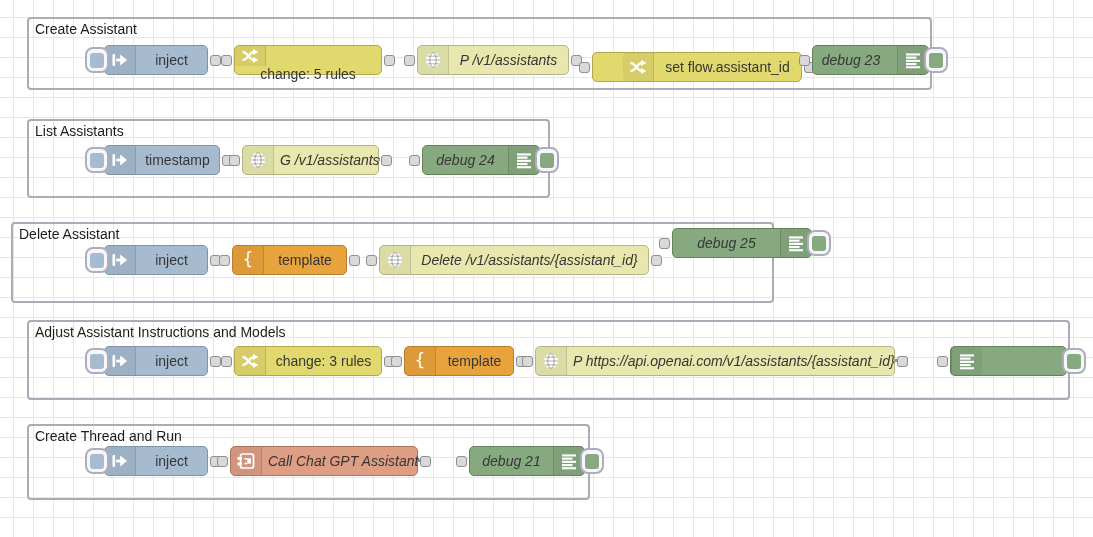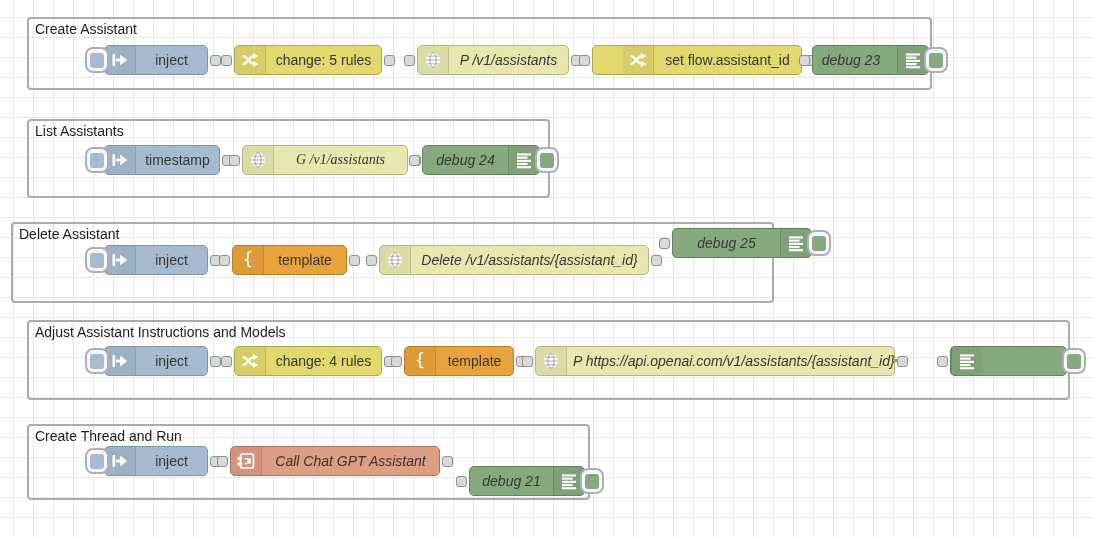--- a/index.html
+++ b/index.html
@@ -69,21 +69,21 @@
           <polygon points="10.2,4.5 17,10 10.2,15.5" fill="#fff"></polygon>
         </svg>
       </div>
       <span class="node-label">inject</span>
       <div class="port port-out"></div>
       <div class="pill pill-left">
         <div class="pill-inner" style="background: rgb(166, 187, 207);"></div>
       </div>
     </div>
     <div class="wire" style="left: 166px; width: 26px; top: 58px;"></div>
-    <div class="node" style="left: 192px; top: 45px; width: 148px; background: rgb(226, 217, 110); border-color: rgb(177, 168, 75);">
+    <div class="node" style="left: 192px; top: 45px; width: 148px; background: rgb(226, 217, 110); border-color: rgb(177, 168, 75); flex-direction: column;">
       <div class="icon-area left">
         <svg width="20" height="20" viewBox="0 0 20 20">
           <path d="M2.5 6 C8 6 9 14 14 14" stroke="#fff" stroke-width="2.3" fill="none"></path>
           <path d="M2.5 14 C8 14 9 6 14 6" stroke="#fff" stroke-width="2.3" fill="none"></path>
           <polygon points="13,3 18.5,6 13,9" fill="#fff"></polygon>
           <polygon points="13,11 18.5,14 13,17" fill="#fff"></polygon>
         </svg>
       </div>
       <span class="node-label">change: 5 rules</span>
       <div class="port port-in"></div>
@@ -100,21 +100,21 @@
             <path d="M4.2 6.2 h11.6"></path>
             <path d="M4.2 13.8 h11.6"></path>
           </g>
         </svg>
       </div>
       <span class="node-label italic">P /v1/assistants</span>
       <div class="port port-in"></div>
       <div class="port port-out"></div>
     </div>
     <div class="wire" style="left: 527px; width: 23px; top: 58px;"></div>
-    <div class="node" style="left: 550px; top: 45px; width: 210px; background: rgb(226, 217, 110); border-color: rgb(177, 168, 75); padding-left: 30px;">
+    <div class="node" style="left: 550px; top: 52px; width: 210px; background: rgb(226, 217, 110); border-color: rgb(177, 168, 75); padding-left: 30px;">
       <div class="icon-area left">
         <svg width="20" height="20" viewBox="0 0 20 20">
           <path d="M2.5 6 C8 6 9 14 14 14" stroke="#fff" stroke-width="2.3" fill="none"></path>
           <path d="M2.5 14 C8 14 9 6 14 6" stroke="#fff" stroke-width="2.3" fill="none"></path>
           <polygon points="13,3 18.5,6 13,9" fill="#fff"></polygon>
           <polygon points="13,11 18.5,14 13,17" fill="#fff"></polygon>
         </svg>
       </div>
       <span class="node-label">set flow.assistant_id</span>
       <div class="port port-in"></div>
@@ -150,21 +150,21 @@
           <polygon points="10.2,4.5 17,10 10.2,15.5" fill="#fff"></polygon>
         </svg>
       </div>
       <span class="node-label">timestamp</span>
       <div class="port port-out"></div>
       <div class="pill pill-left">
         <div class="pill-inner" style="background: rgb(166, 187, 207);"></div>
       </div>
     </div>
     <div class="wire" style="left: 178px; width: 22px; top: 158px;"></div>
-    <div class="node" style="left: 200px; top: 145px; width: 166px; background: rgb(231, 231, 174); border-color: rgb(181, 181, 131); font-family: Liberation Serif, serif;">
+    <div class="node" style="left: 200px; top: 145px; width: 137px; background: rgb(231, 231, 174); border-color: rgb(181, 181, 131);">
       <div class="icon-area left">
         <svg width="20" height="20" viewBox="0 0 20 20">
           <circle cx="10" cy="10" r="7.2" fill="#fff"></circle>
           <g stroke="rgba(0,0,0,0.28)" stroke-width="1.1" fill="none">
             <ellipse cx="10" cy="10" rx="3.2" ry="7.2"></ellipse>
             <path d="M2.8 10 h14.4"></path>
             <path d="M4.2 6.2 h11.6"></path>
             <path d="M4.2 13.8 h11.6"></path>
           </g>
         </svg>
@@ -276,21 +276,21 @@
     <div class="wire" style="left: 166px; width: 26px; top: 359px;"></div>
     <div class="node" style="left: 192px; top: 346px; width: 148px; background: rgb(226, 217, 110); border-color: rgb(177, 168, 75);">
       <div class="icon-area left">
         <svg width="20" height="20" viewBox="0 0 20 20">
           <path d="M2.5 6 C8 6 9 14 14 14" stroke="#fff" stroke-width="2.3" fill="none"></path>
           <path d="M2.5 14 C8 14 9 6 14 6" stroke="#fff" stroke-width="2.3" fill="none"></path>
           <polygon points="13,3 18.5,6 13,9" fill="#fff"></polygon>
           <polygon points="13,11 18.5,14 13,17" fill="#fff"></polygon>
         </svg>
       </div>
-      <span class="node-label">change: 4 rules</span>
+      <span class="node-label">change: 3 rules</span>
       <div class="port port-in"></div>
       <div class="port port-out"></div>
     </div>
     <div class="wire" style="left: 340px; width: 22px; top: 359px;"></div>
     <div class="node" style="left: 362px; top: 346px; width: 110px; background: rgb(232, 163, 61); border-color: rgb(184, 126, 43);">
       <div class="icon-area left">
         <svg width="20" height="20" viewBox="0 0 20 20">
           <text x="10" y="15" text-anchor="middle" font-size="17" font-family="DejaVu Sans, sans-serif" fill="#fff">{</text>
         </svg>
       </div>
@@ -344,36 +344,36 @@
           <polygon points="10.2,4.5 17,10 10.2,15.5" fill="#fff"></polygon>
         </svg>
       </div>
       <span class="node-label">inject</span>
       <div class="port port-out"></div>
       <div class="pill pill-left">
         <div class="pill-inner" style="background: rgb(166, 187, 207);"></div>
       </div>
     </div>
     <div class="wire" style="left: 166px; width: 22px; top: 459px;"></div>
-    <div class="node" style="left: 188px; top: 446px; width: 210px; background: rgb(221, 158, 132); border-color: rgb(170, 117, 96);">
+    <div class="node" style="left: 188px; top: 446px; width: 188px; background: rgb(221, 158, 132); border-color: rgb(170, 117, 96);">
       <div class="icon-area left">
         <svg width="20" height="20" viewBox="0 0 20 20">
           <rect x="4.5" y="3" width="13" height="14" rx="2" fill="none" stroke="#fff" stroke-width="1.7"></rect>
           <rect x="1.5" y="6" width="4.5" height="3" fill="#fff"></rect>
           <rect x="1.5" y="11.5" width="4.5" height="3" fill="#fff"></rect>
           <path d="M8.5 7.8 h3 M8.5 12.4 h3" stroke="#fff" stroke-width="1.5"></path>
           <rect x="11.3" y="7.4" width="3.6" height="5.2" fill="#fff"></rect>
         </svg>
       </div>
       <span class="node-label italic">Call Chat GPT Assistant</span>
       <div class="port port-in"></div>
       <div class="port port-out"></div>
     </div>
     <div class="wire" style="left: 398px; width: 29px; top: 459px;"></div>
-    <div class="node" style="left: 427px; top: 466px; width: 116px; background: rgb(135, 169, 128); border-color: rgb(102, 129, 92);">
+    <div class="node" style="left: 427px; top: 446px; width: 116px; background: rgb(135, 169, 128); border-color: rgb(102, 129, 92);">
       <span class="node-label italic">debug 21</span>
       <div class="icon-area right">
         <svg width="20" height="20" viewBox="0 0 20 20">
           <g fill="#fff">
             <rect x="3" y="3.4" width="14" height="2.1"></rect>
             <rect x="3" y="6.6" width="10.5" height="2.1"></rect>
             <rect x="3" y="9.8" width="14" height="2.1"></rect>
             <rect x="3" y="13" width="10.5" height="2.1"></rect>
             <rect x="3" y="16.2" width="14" height="2.1"></rect>
           </g>

